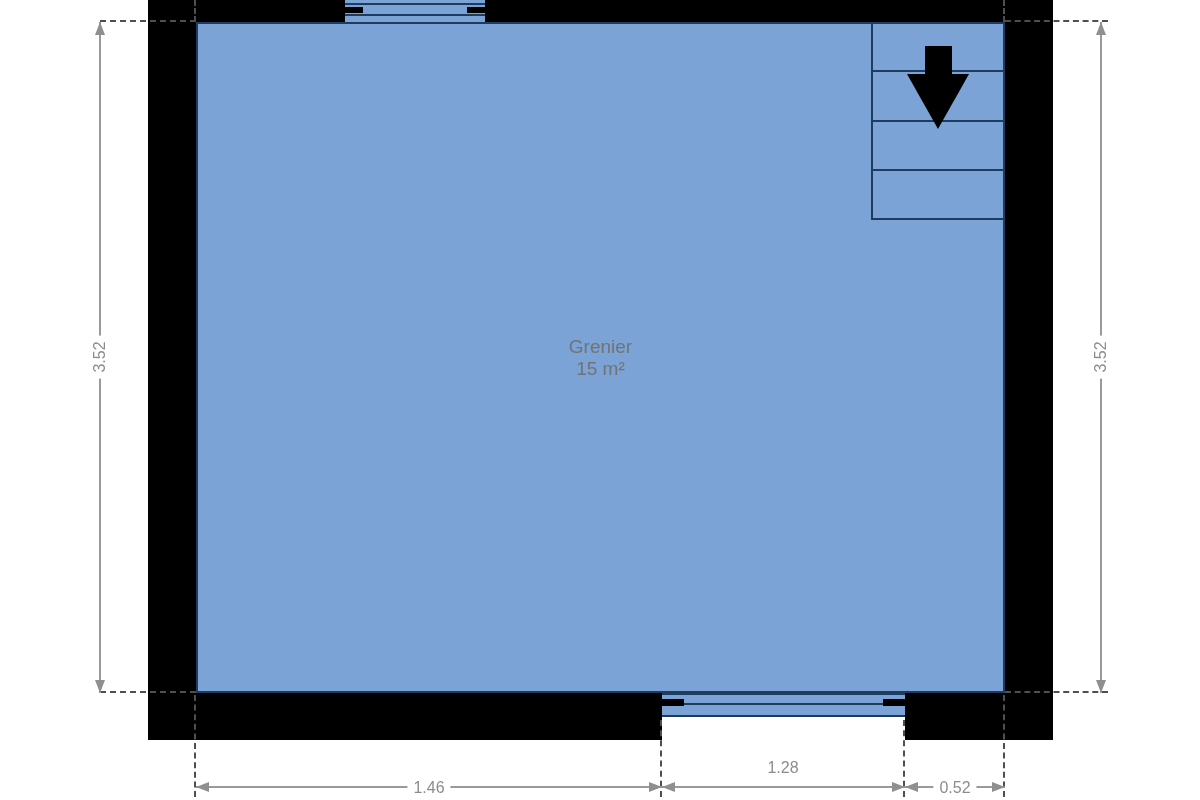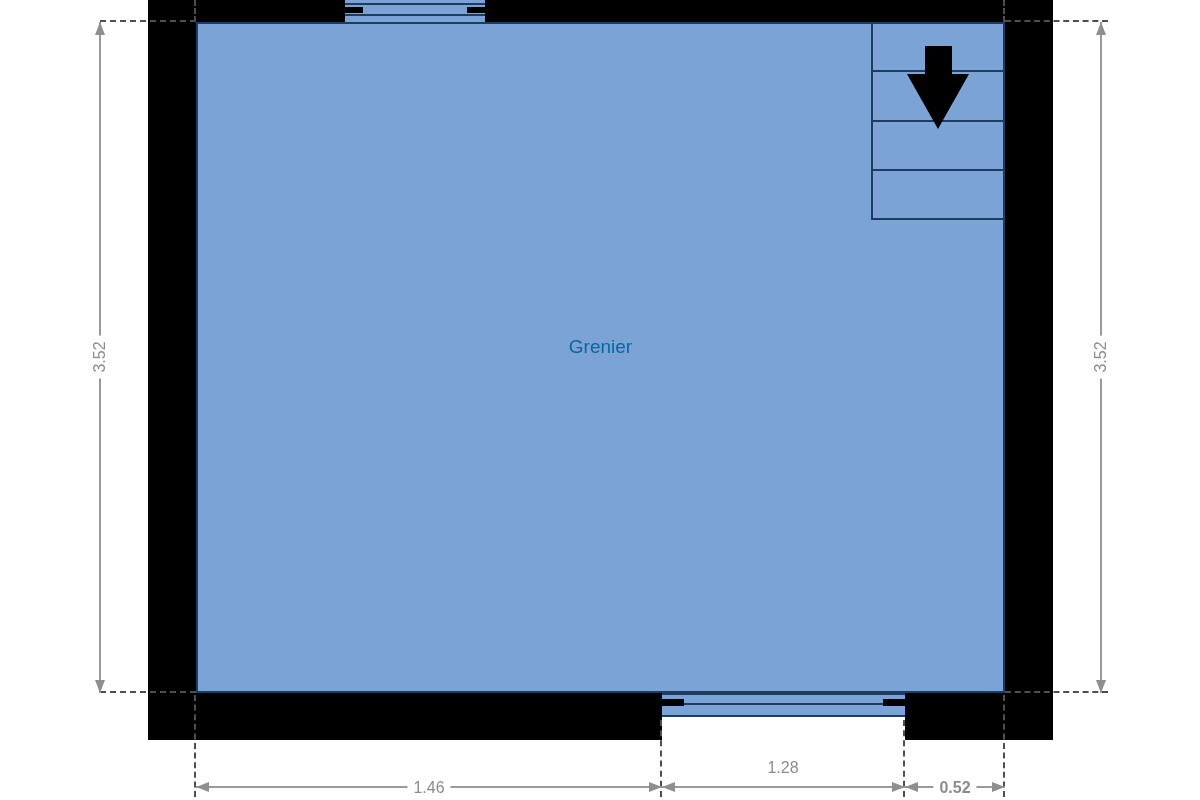--- a/index.html
+++ b/index.html
@@ -41,21 +41,21 @@
   .stairs-arrow-shaft { position: absolute; left: 52px; top: 22px; width: 27px; height: 30px; background: #000; }
   .stairs-arrow-head {
     position: absolute; left: 34px; top: 50px; width: 0; height: 0;
     border-left: 31px solid transparent; border-right: 31px solid transparent;
     border-top: 55px solid #000;
   }
 
   
   .room-label {
     left: 196px; top: 336px; width: 809px; text-align: center;
-    color: #0369a1; font-size: 19px; line-height: 22px; font-weight: 400;
+    color: #737373; font-size: 19px; line-height: 22px; font-weight: 400;
   }
 
   
   .dim-line-v { width: 2px; background: #999999; }
   .dim-line-h { height: 2px; background: #999999; }
   .dim-label {
     position: absolute; color: #8c8c8c; font-size: 16px;
     background: #ffffff; padding: 1px 6px; white-space: nowrap;
   }
   .rot { transform: translate(-50%, -50%) rotate(-90deg); }
@@ -104,20 +104,21 @@
     <div class="tread" style="top:46px;"></div>
     <div class="tread" style="top:96px;"></div>
     <div class="tread" style="top:145px;"></div>
     <div class="tread" style="top:194px;"></div>
     <div class="stairs-arrow-shaft"></div>
     <div class="stairs-arrow-head"></div>
   </div>
 
   <div class="abs room-label">
     <div>Grenier</div>
+    <div>15 m²</div>
   </div>
 
   <div class="abs dash-h" style="left:100px;  top:20px;  width:96px;"></div>
   <div class="abs dash-h" style="left:1005px; top:20px;  width:103px;"></div>
   <div class="abs dash-h" style="left:100px;  top:691px; width:96px;"></div>
   <div class="abs dash-h" style="left:1005px; top:691px; width:103px;"></div>
   <div class="abs dash-v" style="left:194px;  top:0;     height:22px;"></div>
   <div class="abs dash-v" style="left:1003px; top:0;     height:22px;"></div>
   <div class="abs dash-v" style="left:194px;  top:695px; height:102px;"></div>
   <div class="abs dash-v" style="left:660px;  top:720px; height:77px;"></div>
@@ -136,15 +137,15 @@
 
   <div class="abs dim-line-h" style="left:196px; top:786px; width:809px;"></div>
   <div class="abs arrow arr-left" style="left:196px; top:782px;"></div>
   <div class="abs arrow arr-right" style="left:649px; top:782px;"></div>
   <div class="abs arrow arr-left" style="left:662px; top:782px;"></div>
   <div class="abs arrow arr-right" style="left:892px; top:782px;"></div>
   <div class="abs arrow arr-left" style="left:905px; top:782px;"></div>
   <div class="abs arrow arr-right" style="left:992px; top:782px;"></div>
   <div class="dim-label ctr" style="left:429px; top:788px;">1.46</div>
   <div class="dim-label ctr" style="left:783px; top:768px;">1.28</div>
-  <div class="dim-label ctr" style="left:955px; top:788px;font-weight:bold;">0.52</div>
+  <div class="dim-label ctr" style="left:955px; top:788px;">0.52</div>
 
 </div>
 
 </body></html>

